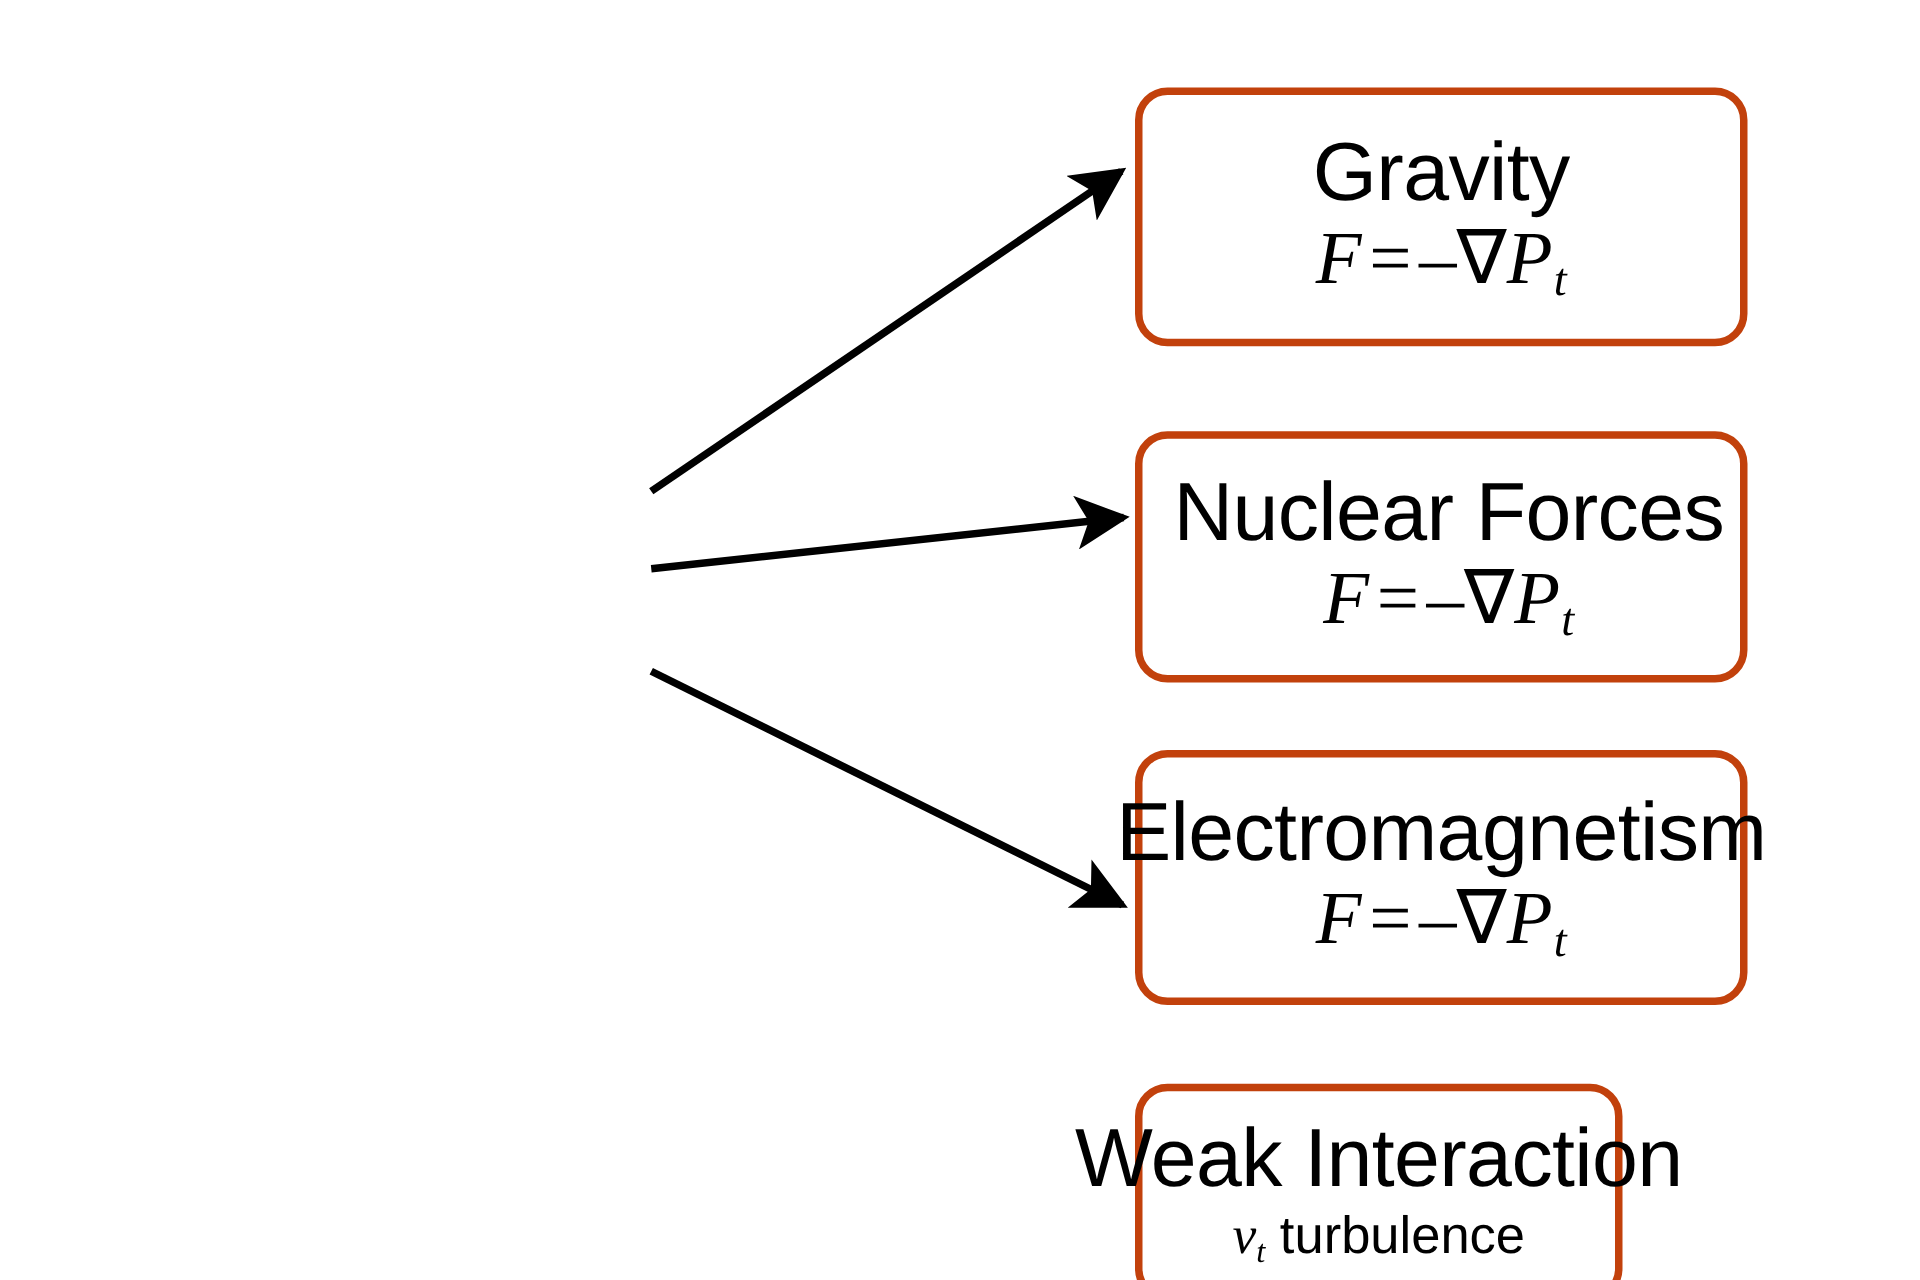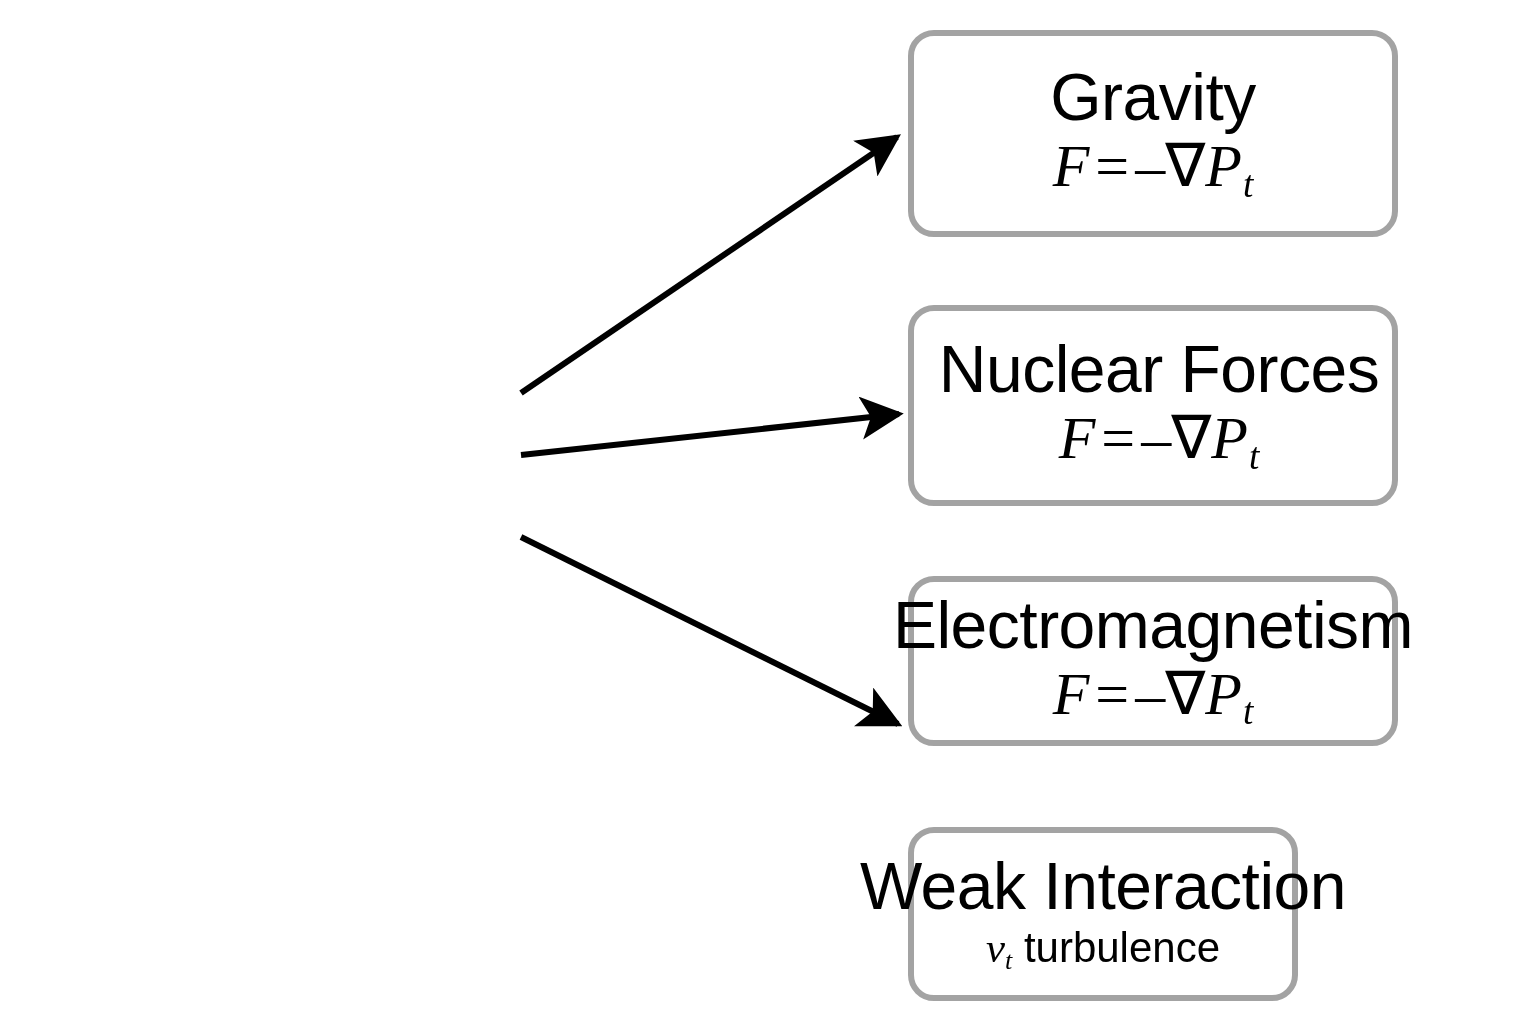--- a/index.html
+++ b/index.html
@@ -21,29 +21,30 @@
     position: absolute;
     left: 0;
     top: 0;
     width: 1536px;
     height: 1024px;
     pointer-events: none;
   }
   .node {
     position: absolute;
     box-sizing: border-box;
-    border: 6px solid #a3a3a3;
+    border: 6px solid #c2410c;
     border-radius: 26px;
     background: #ffffff;
     display: flex;
     flex-direction: column;
     align-items: center;
     justify-content: center;
     text-align: center;
     line-height: 1.0;
+    margin-top: 40px;
   }
   .node-title {
     font-family: "Liberation Sans", sans-serif;
     font-size: 66px;
     font-weight: 400;
     letter-spacing: -0.5px;
     white-space: nowrap;
   }
   .node-formula {
     font-family: "Liberation Serif", serif;
@@ -83,21 +84,21 @@
     font-family: "Liberation Serif", serif;
     font-size: 0.62em;
     font-style: italic;
     vertical-align: -0.28em;
   }
 
   
   #node-source   { left: 79px;  top: 385px; width: 443px; height: 170px; border-radius: 30px; }
   #node-gravity  { left: 908px; top: 30px;  width: 490px; height: 207px; }
   #node-nuclear  { left: 908px; top: 305px; width: 490px; height: 201px; padding-left: 12px; }
-  #node-em       { left: 908px; top: 576px; width: 490px; height: 170px; }
+  #node-em       { left: 908px; top: 560px; width: 490px; height: 204px; }
   #node-weak     { left: 908px; top: 827px; width: 390px; height: 174px; }
 </style>
 </head>
 <body>
 
 <div id="canvas">
 
   <svg id="edge-layer" viewBox="0 0 1536 1024" width="1536" height="1024" xmlns="http://www.w3.org/2000/svg">
     <defs>
       <marker id="arrowhead" markerWidth="7.2" markerHeight="7.2" refX="6.4" refY="3.6" orient="auto" markerUnits="strokeWidth">

